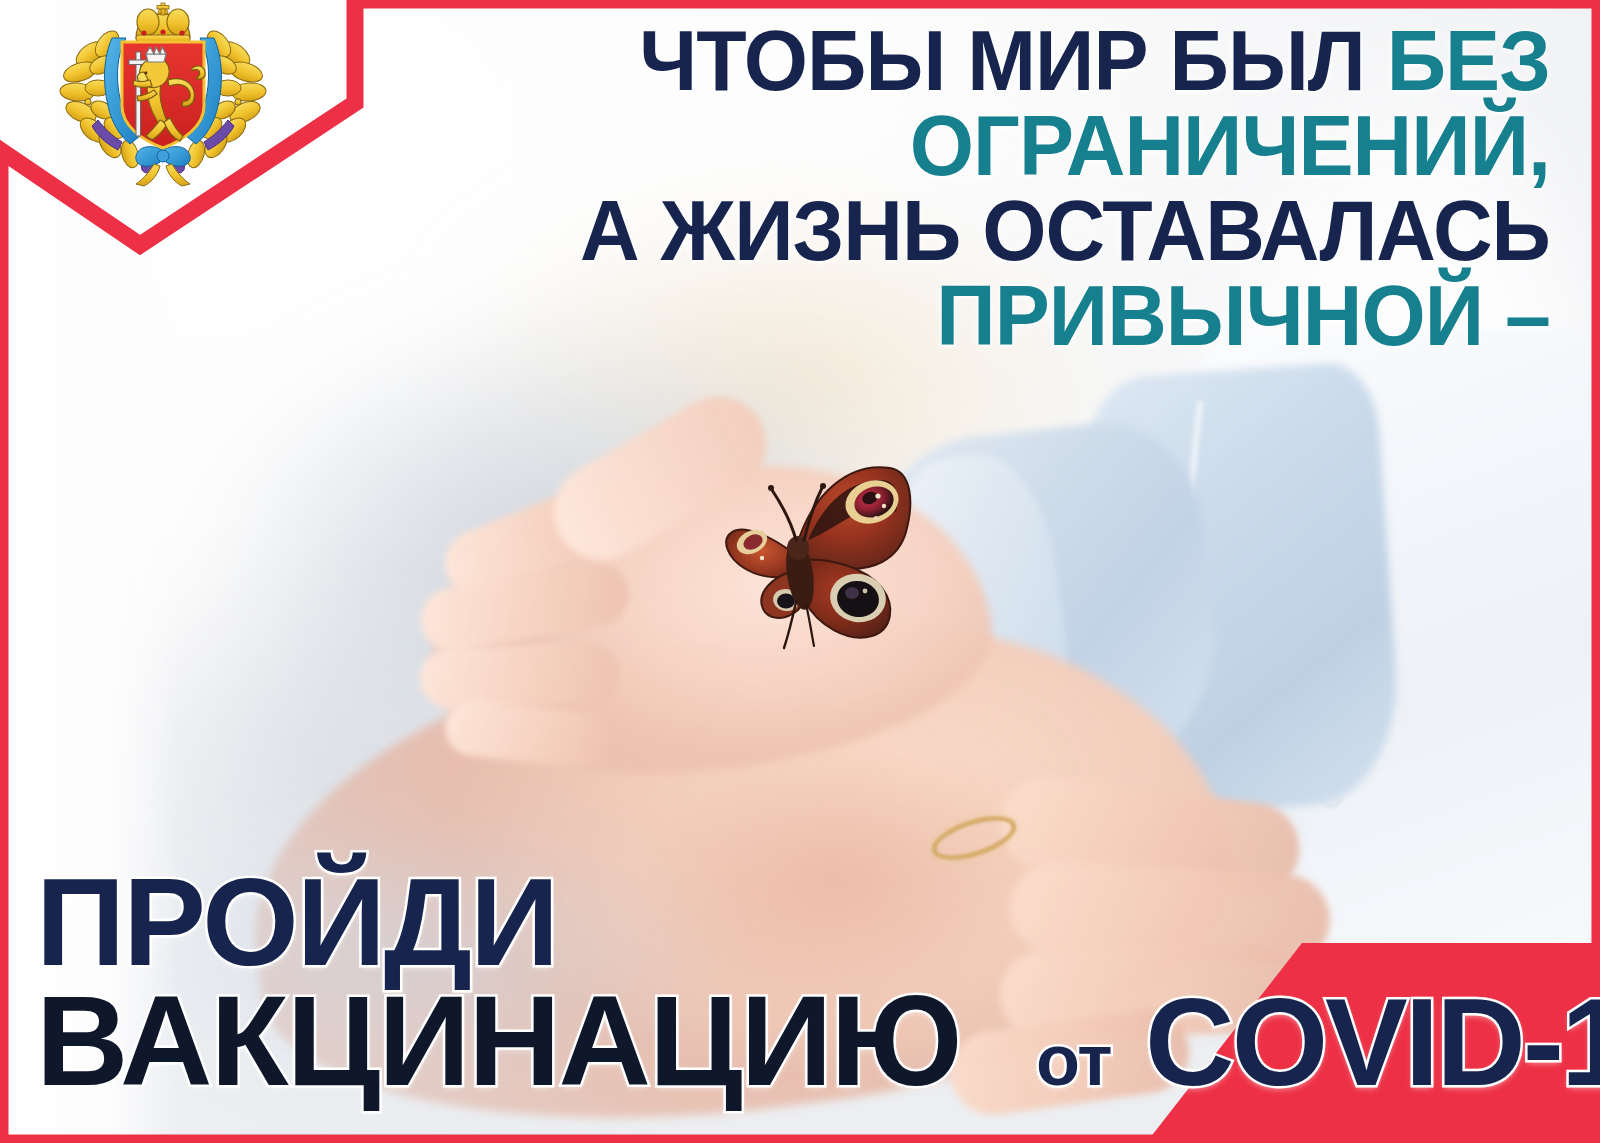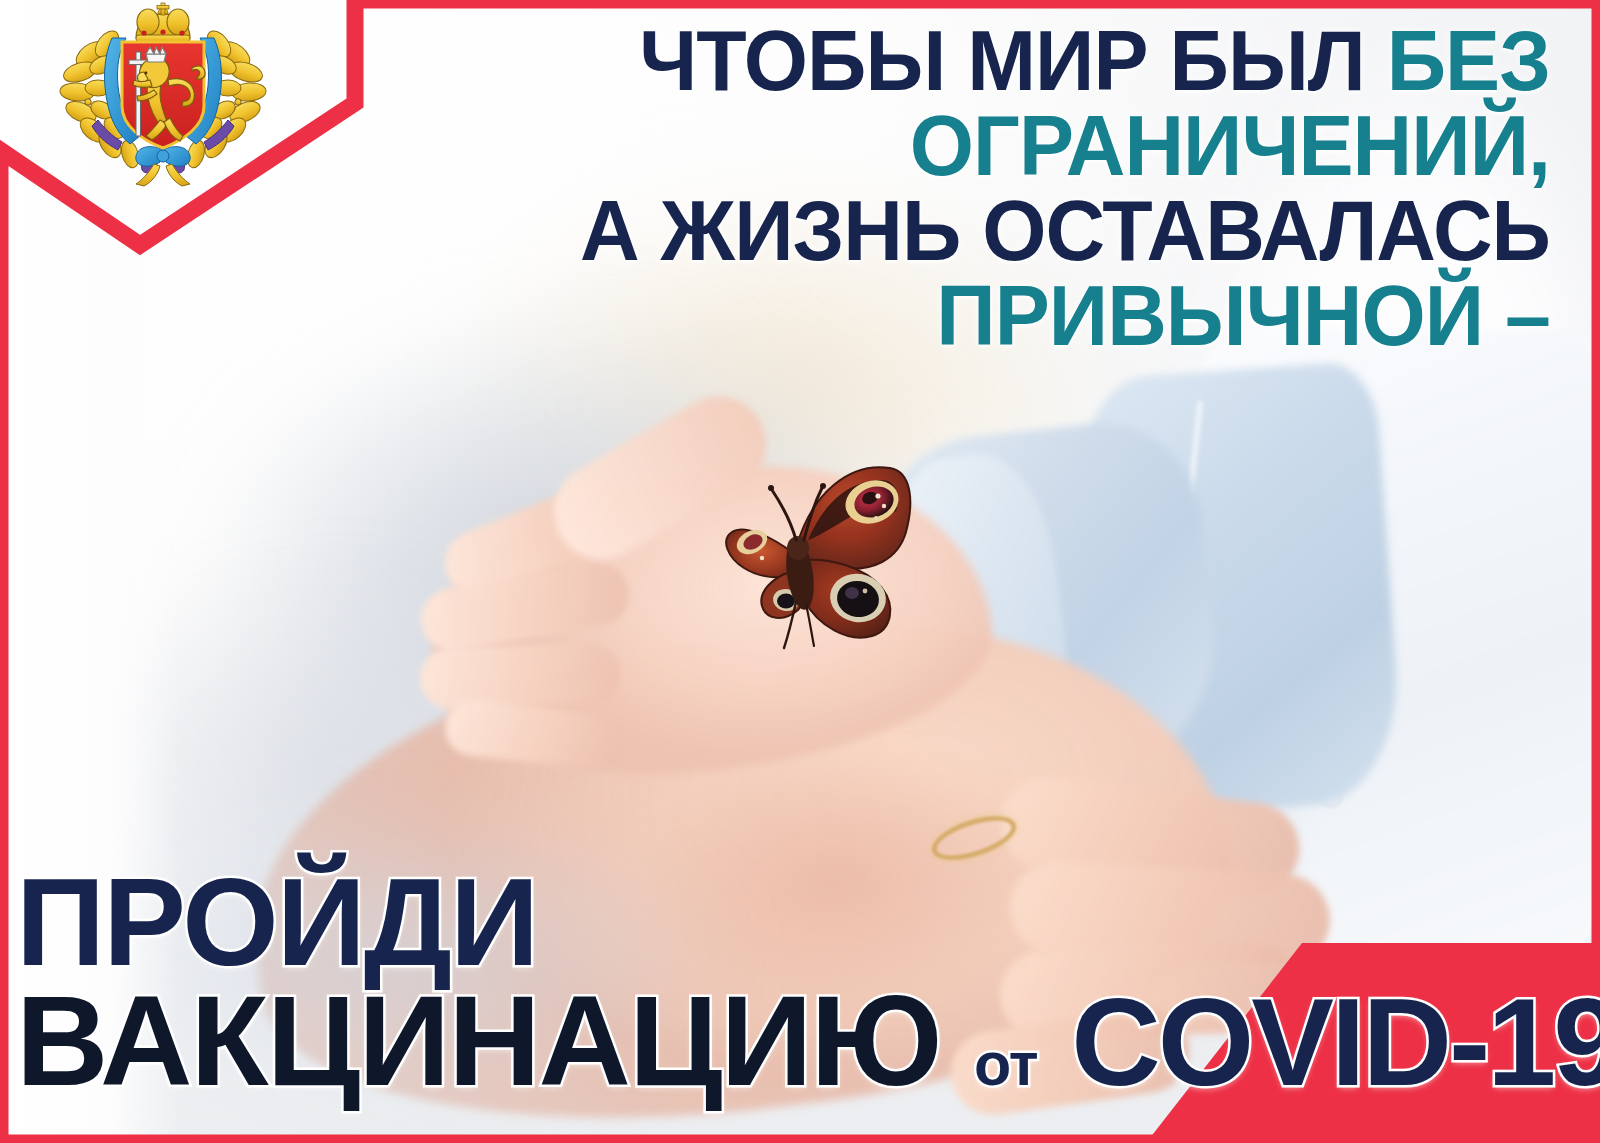--- a/index.html
+++ b/index.html
@@ -199,41 +199,41 @@
     transform-origin:right top;
   }
   .hl-line{display:block;white-space:nowrap;}
   .navy{color:#16244E;}
   .teal{color:#17808E;}
   .hl-line .teal,.hl-line .navy{
     text-shadow:0 2px 3px rgba(255,255,255,.85), 0 0 10px rgba(255,255,255,.75);
   }
 
   .bottom-block{
-    position:absolute;left:16px;bottom:42px;width:1560px;
+    position:absolute;left:36px;bottom:42px;width:1560px;
   }
   .bl-line{
     display:block;white-space:nowrap;font-weight:700;line-height:.94;
     letter-spacing:-2px;
   }
   .bl1{font-size:124px;}
   .bl2{font-size:128px;}
   .outline-navy{
     color:#16244E;
     -webkit-text-stroke:5px #ffffff;
     paint-order:stroke fill;
     text-shadow:0 3px 6px rgba(255,255,255,.55);
   }
   .outline-teal{
     color:#0f172a;
     -webkit-text-stroke:5px #ffffff;
     paint-order:stroke fill;
     text-shadow:0 3px 6px rgba(255,255,255,.55);
   }
-  .small-ot{font-size:61px;letter-spacing:-1px;}
+  .small-ot{font-size:72px;letter-spacing:-1px;margin-left:42px;}
   .covid{font-size:124px;letter-spacing:-3px;}
 </style>
 </head>
 <body>
 
 <div id="poster">
 
   <div class="photo">
     <div class="bg-base"></div>
     <div class="blob-cream"></div>

